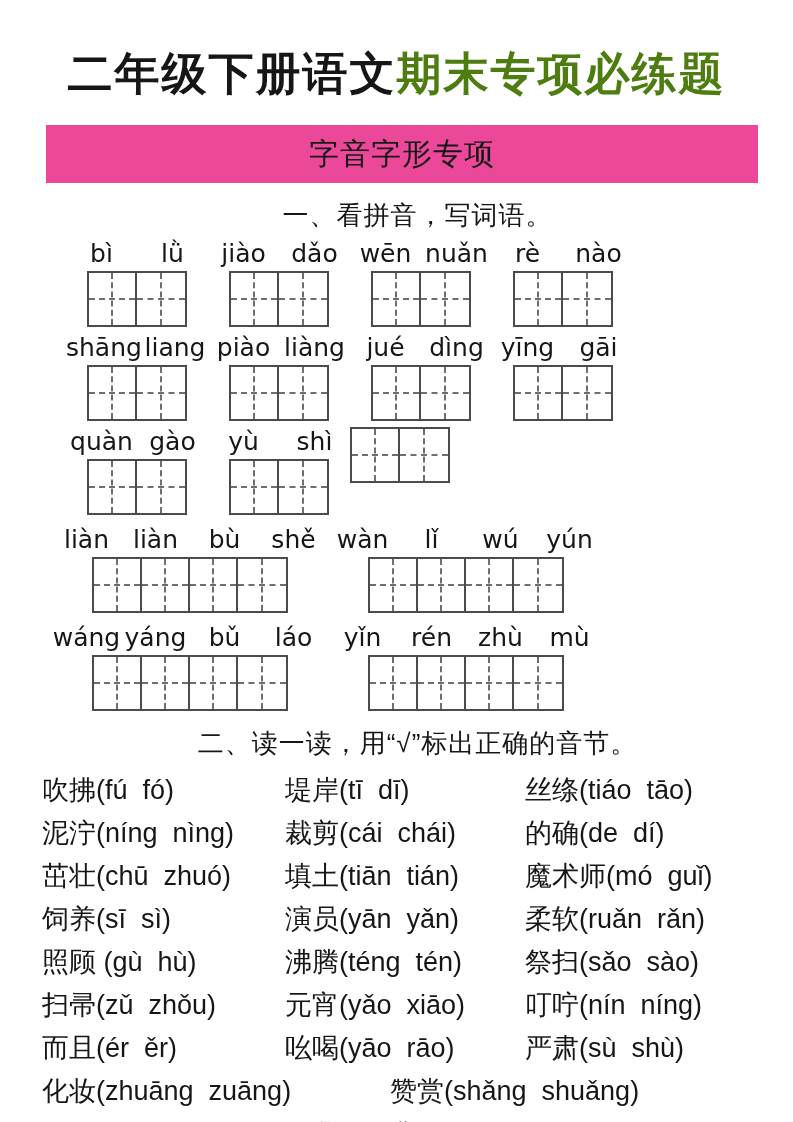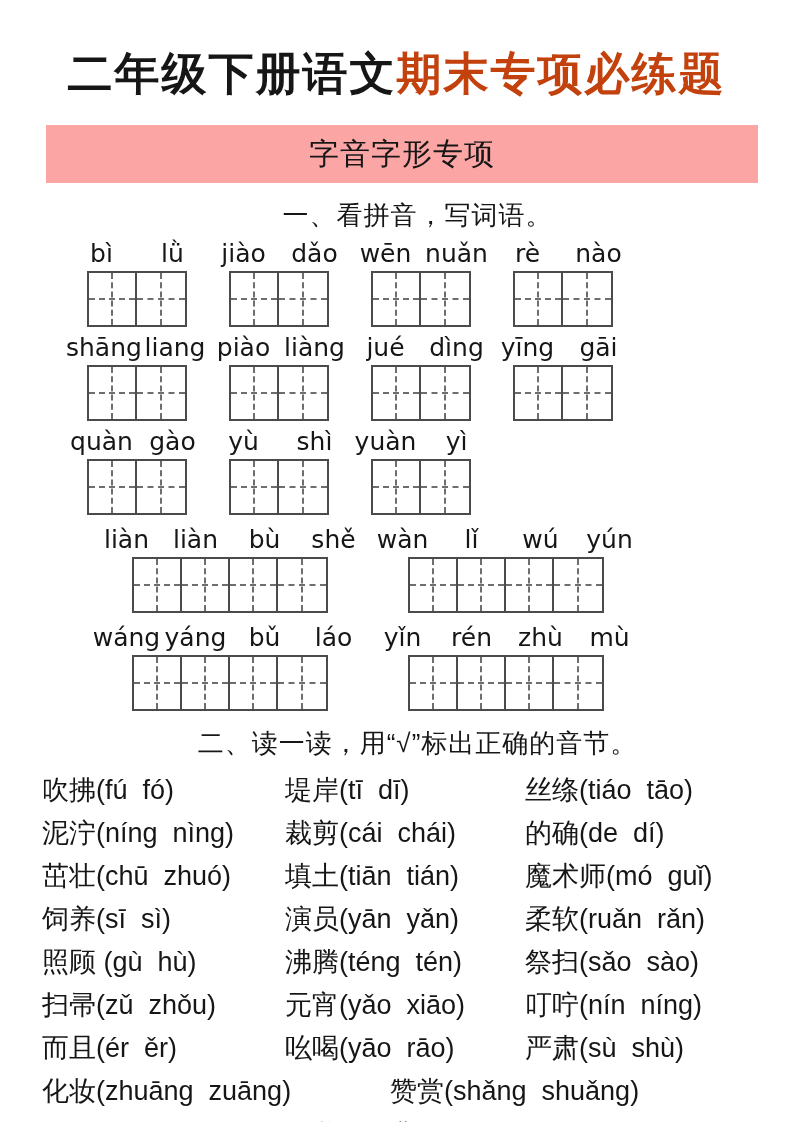--- a/index.html
+++ b/index.html
@@ -14,44 +14,44 @@
 
   
   .title {
     margin: 44px 26px 0;
     text-align: center;
     font-size: 45px;
     font-weight: 700;
     letter-spacing: 2px;
     white-space: nowrap;
   }
-  .t-red { color: #c2410c; }
+  .t-red { color: #4d7c0f; }
 
   
   .banner {
     margin: 21px 35px 0 46px;
     height: 58px;
-    background: #fca5a5;
+    background: #ec4899;
     display: flex; align-items: center; justify-content: center;
     font-size: 30px;
     letter-spacing: 1px;
   }
 
   
   .sec-heading {
     margin: 15px 0 0 42px;
     font-size: 26px;
     letter-spacing: 1px;
     text-align: center;
   }
 
   
   .prow { display: flex; }
   .prow2 { margin: 6px 62px 0 66px; }
-  .prow4 { margin: 10px 64px 0 92px; }
+  .prow4 { margin: 10px 64px 0 52px; }
   .pgroup { display: flex; flex-direction: column; align-items: center; }
   .pin-row {
     display: flex;
     font-family: "DejaVu Sans", sans-serif;
     font-size: 25px;
     line-height: 29px;
     margin-bottom: 3px;
   }
   .pin-row span { flex: 1; text-align: center; white-space: nowrap; }
   .w2 .pin-row { width: 142px; }
@@ -210,24 +210,20 @@
       <div class="pin-row">
           <span>yù</span>
           <span>shì</span>
         </div>
       <div class="gridbox">
           <div class="cell"></div>
           <div class="cell"></div>
         </div>
     </div>
     <div class="pgroup w2">
-      <div class="pin-row">
-          <span>yuàn</span>
-          <span>yì</span>
-        </div>
       <div class="gridbox">
           <div class="cell"></div>
           <div class="cell"></div>
         </div>
     </div>
   </div>
 
   <div class="prow prow4">
     <div class="pgroup w4">
       <div class="pin-row">

